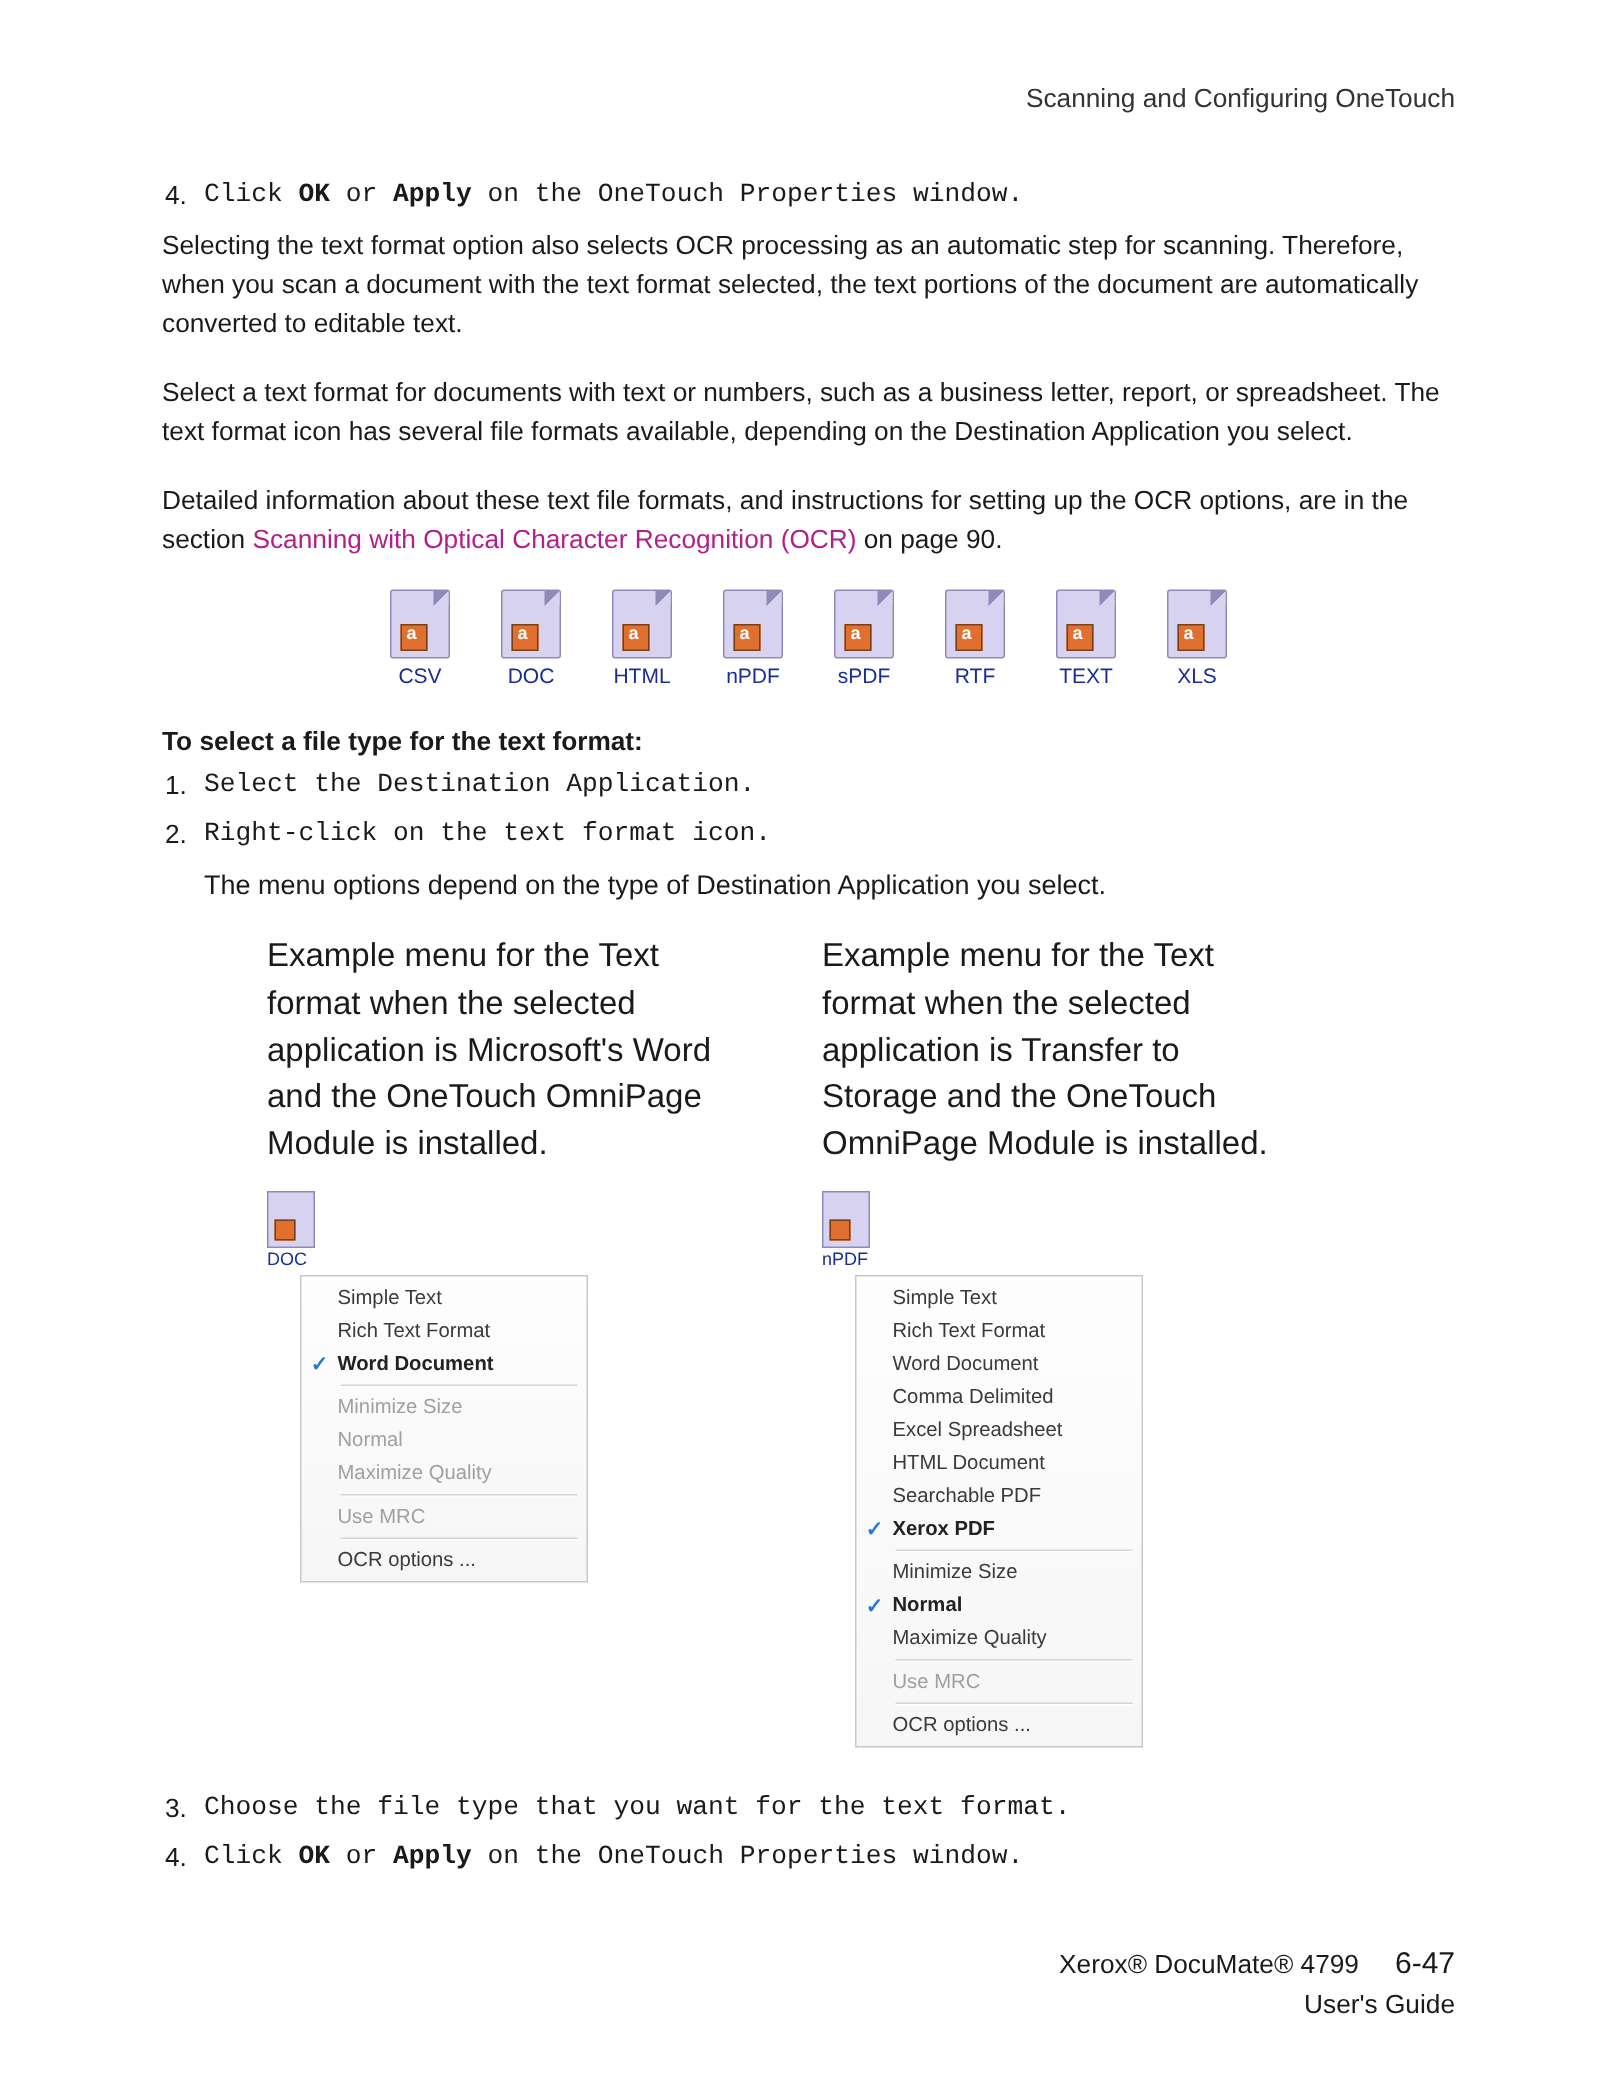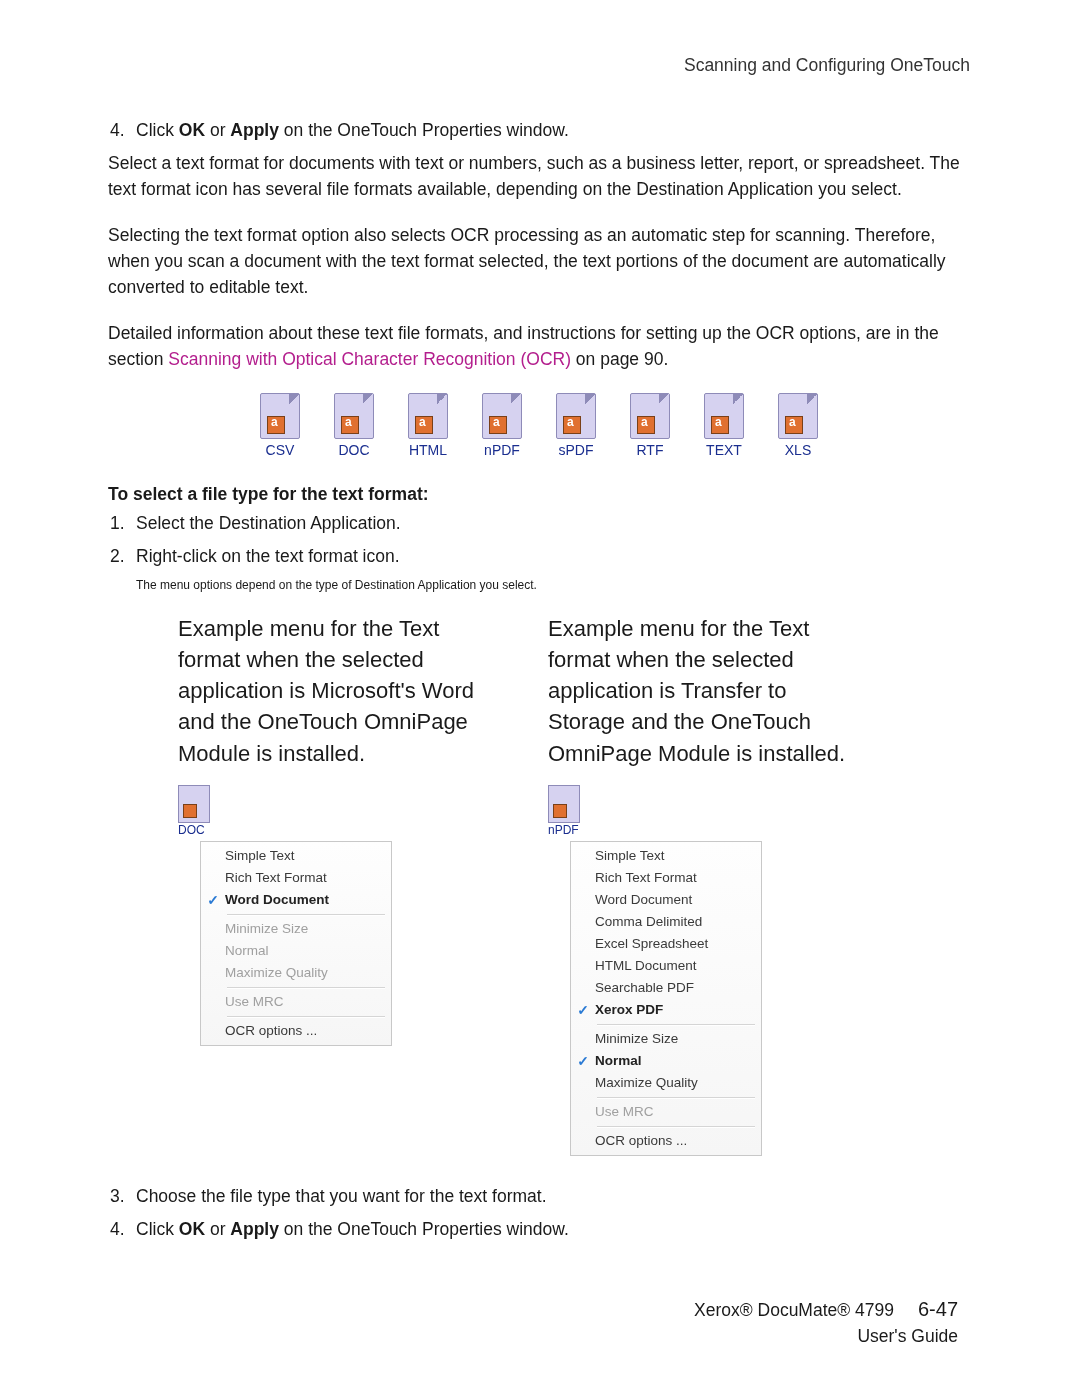--- a/index.html
+++ b/index.html
@@ -30,24 +30,25 @@
     line-height: 1.45;
     margin-bottom: 8px;
   }
   .step-num {
     width: 26px;
     flex: 0 0 26px;
     margin-left: 2px;
   }
   .step-body {
     flex: 1;
+    font-family: Liberation Mono, monospace;
   }
   .step-indent {
     margin-left: 28px;
-    font-size: 12px;
+    font-size: 18px;
     line-height: 1.45;
     margin-bottom: 8px;
   }
   .h2-title {
     font-size: 31px;
     color: #b31e8d;
     font-weight: 400;
     margin: 28px 0 34px 0;
     font-family: "Segoe UI Light", "Segoe UI", Arial, sans-serif;
     letter-spacing: 0.2px;
@@ -171,21 +172,21 @@
     height: 1px;
     margin: 3px 6px 3px 26px;
     background: #d5d5d5;
     box-shadow: 0 1px 0 #fff;
   }
   .menu-item.disabled .menu-text{ color:#a0a0a0; }
   .menu-item.bold .menu-text{ font-weight:700; color:#222;}
   .footer {
     position: absolute;
     bottom: 48px;
-    right: 120px;
+    right: 108px;
     text-align: right;
     font-size: 17.5px;
     line-height: 1.45;
   }
   .footer .line1{display:flex;justify-content:flex-end;align-items:baseline;gap:24px;}
   .pg { font-size: 20px; }
 </style>
 </head>
 <body>
 
@@ -196,22 +197,22 @@
   </div>
 
   <div class="step-row">
     <div class="step-num">4.</div>
     <div class="step-body">
       <span>Click </span><span class="bold">OK</span><span> or </span><span class="bold">Apply</span><span> on the OneTouch Properties window.</span>
     </div>
   </div>
 
 
+  <div class="para">Selecting the text format option also selects OCR processing as an automatic step for scanning. Therefore, when you scan a document with the text format selected, the text portions of the document are automatically converted to editable text.</div>
   <div class="para">Select a text format for documents with text or numbers, such as a business letter, report, or spreadsheet. The text format icon has several file formats available, depending on the Destination Application you select.</div>
-  <div class="para">Selecting the text format option also selects OCR processing as an automatic step for scanning. Therefore, when you scan a document with the text format selected, the text portions of the document are automatically converted to editable text.</div>
   <div class="para">
     <span>Detailed information about these text file formats, and instructions for setting up the OCR options, are in the section </span><span class="link">Scanning with Optical Character Recognition (OCR)</span><span> on page 90.</span>
   </div>
 
   <div class="icon-row">
     <div class="fmt-cell">
         <div class="fmt-icon">
           <div class="ov"></div>
         </div>
         <div class="fmt-label">CSV</div>

